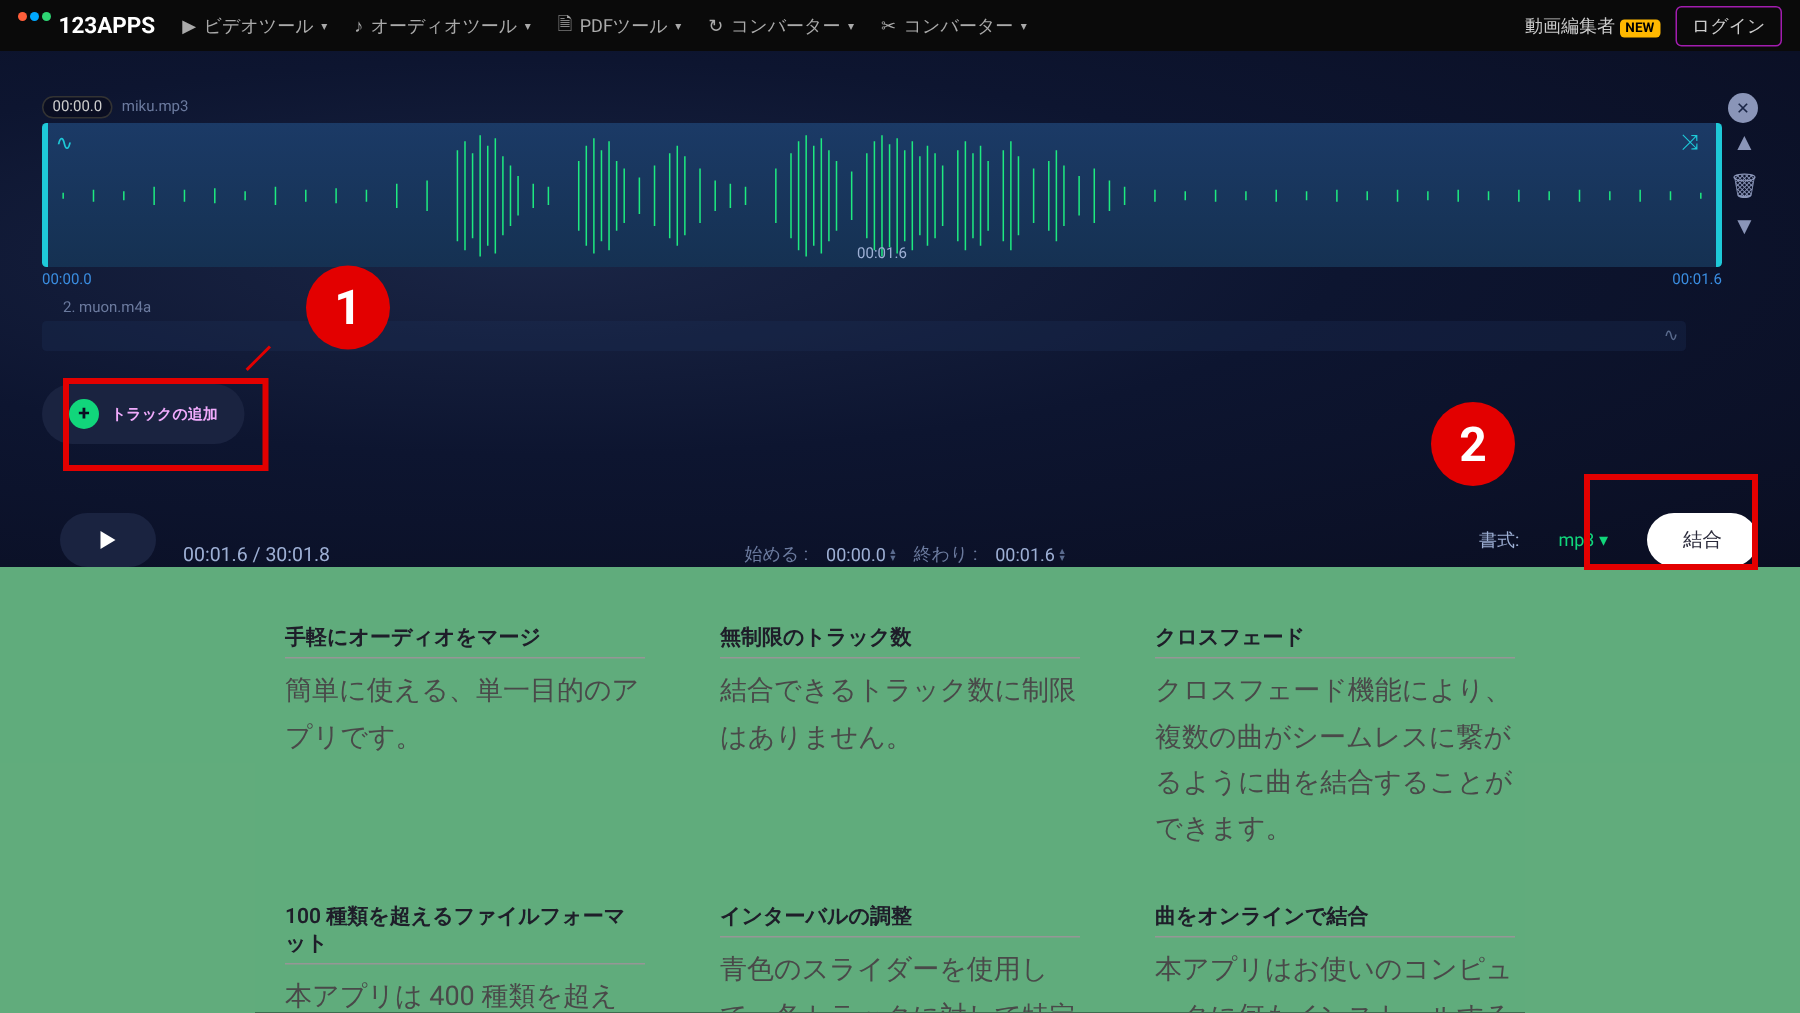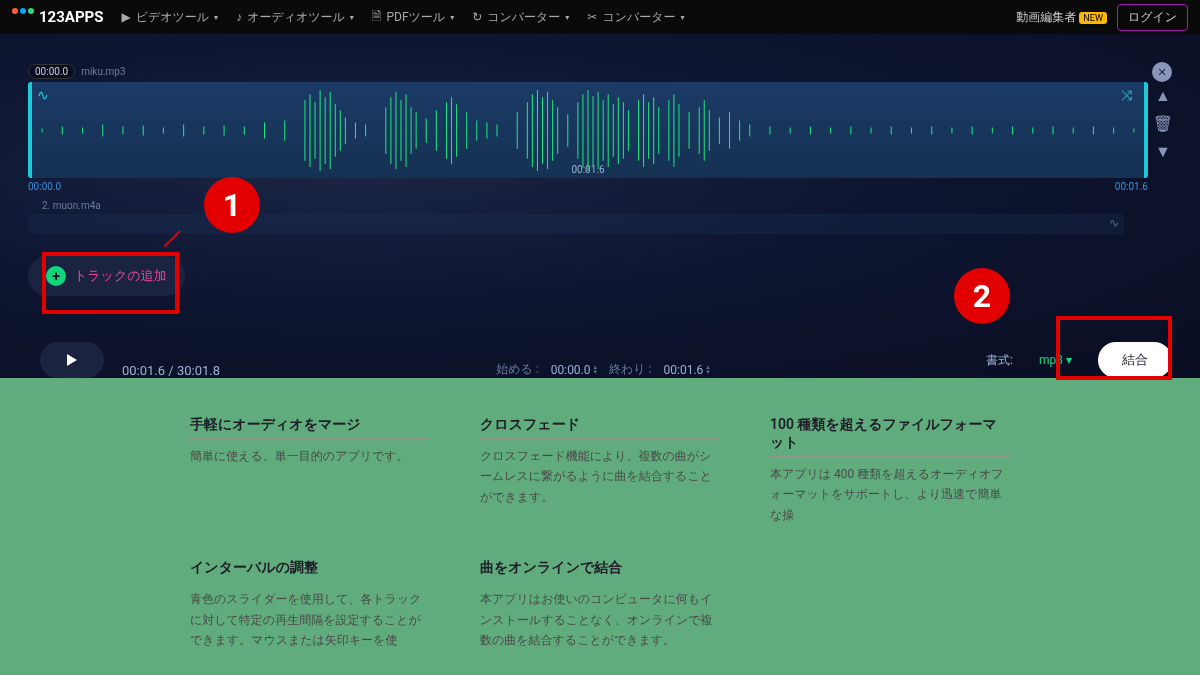--- a/index.html
+++ b/index.html
@@ -4,21 +4,21 @@
 <style>
 *{margin:0;padding:0;box-sizing:border-box;font-family:-apple-system,BlinkMacSystemFont,"Segoe UI",Roboto,sans-serif}
 body{width:1200px;height:675px;background:#0a0a0a;overflow:hidden;position:relative}
 .topbar{height:34px;background:#0a0a0a;display:flex;align-items:center;padding:0 12px;gap:18px}
 .logo{display:flex;align-items:flex-start;gap:2px;font-weight:700;font-size:15px;color:#fff}
 .logo-dots{display:inline-flex;gap:2px;margin-right:3px}
 .dot{width:6px;height:6px;border-radius:50%}
 .d1{background:#ff5e3a}.d2{background:#00a8ff}.d3{background:#2ed573}
 .nav-item{display:flex;align-items:center;gap:5px;color:#aaa;font-size:12px;cursor:pointer}
 .top-right{margin-left:auto;display:flex;align-items:center;gap:10px}
-.badge-new{background:#ffb800;color:#000;font-size:9px;padding:1px 4px;border-radius:3px;font-weight:400}
+.badge-new{background:#ffb800;color:#000;font-size:9px;padding:1px 4px;border-radius:3px;font-weight:700}
 .login-btn{border:1px solid #a21caf;color:#ccc;background:transparent;padding:4px 10px;font-size:12px;border-radius:4px;cursor:pointer}
 .editor{position:relative;background:radial-gradient(ellipse at 30% 40%,#1a2545 0%,#0d1530 45%,#0a0e22 100%);padding:30px 28px 0;height:344px}
 .close-x{position:absolute;top:28px;right:28px;width:20px;height:20px;background:#8a95b8;border-radius:50%;display:flex;align-items:center;justify-content:center;color:#1a2545;font-size:11px;cursor:pointer}
 .track-label{display:flex;align-items:center;gap:6px;font-size:10px;color:#6b7a9e;margin-bottom:3px}
 .time-badge{background:#0a0e22;color:#ccc;border:1px solid #333;border-radius:8px;padding:1px 6px;font-size:10px}
 .track-zone{display:flex;gap:6px;align-items:flex-start}
 .track-wrap{flex:1}
 .wave-box{position:relative;height:96px;background:linear-gradient(180deg,#1b3a66 0%,#153152 100%);border-radius:3px;border-left:4px solid #1ec9d8;border-right:4px solid #1ec9d8}
 .wave-svg{position:absolute;inset:0}
 .fade-icon{position:absolute;width:18px;height:14px;color:#1ec9d8;font-size:14px}
@@ -27,39 +27,39 @@
 .wave-time{position:absolute;bottom:3px;left:50%;transform:translateX(-50%);font-size:10px;color:#9eb0d5}
 .ruler{display:flex;justify-content:space-between;font-size:10px;color:#3a8de0;margin-top:3px}
 .side-ctrl{display:flex;flex-direction:column;gap:10px;padding-top:4px}
 .side-btn{width:18px;height:18px;color:#8a95b8;cursor:pointer;display:flex;align-items:center;justify-content:center}
 .track2-label{font-size:10px;color:#6b7a9e;margin-top:8px;margin-bottom:3px;padding-left:14px}
 .track2-box{height:20px;background:rgba(30,50,90,.3);border-radius:3px;position:relative;margin-right:24px}
 .track2-box .fade-r2{position:absolute;right:5px;top:2px;color:#5a6b8e;font-size:12px}
 .add-track-zone{margin-top:22px}
 .add-track-btn{display:inline-flex;align-items:center;gap:8px;background:#1a2340;padding:10px 18px;border-radius:22px;cursor:pointer}
 .plus-circle{width:20px;height:20px;border-radius:50%;background:#11d67b;display:flex;align-items:center;justify-content:center;color:#0a0e22;font-weight:700;font-size:14px}
-.add-track-btn span.lbl{color:#ec4899;font-size:13px;font-weight:400}
+.add-track-btn span.lbl{color:#f0abfc;font-size:10px;font-weight:700}
 .bottom-bar{position:absolute;bottom:0;left:12px;right:0;height:56px;display:flex;align-items:flex-end;padding:0 28px;gap:18px}
 .play-btn{width:64px;height:36px;background:#1a2340;border-radius:18px;display:flex;align-items:center;justify-content:center;cursor:pointer}
 .play-tri{width:0;height:0;border-left:10px solid #fff;border-top:6px solid transparent;border-bottom:6px solid transparent}
 .time-disp{color:#9eb0d5;font-size:13px}
 .center-ctrl{margin-left:auto;margin-right:auto;display:flex;align-items:center;gap:12px;font-size:12px}
 .ctrl-label{color:#6b7a9e}
 .ctrl-val{color:#9eb0d5;display:flex;align-items:center;gap:3px}
 .spin{display:inline-flex;flex-direction:column;line-height:5px;font-size:7px;color:#5a6b8e}
 .right-ctrl{display:flex;align-items:center;gap:26px}
 .fmt-label{color:#9eb0d5;font-size:12px}
 .fmt-val{color:#11d67b;font-size:12px;cursor:pointer}
 .merge-btn{background:#fff;color:#2a2a3a;border:none;padding:9px 24px;border-radius:18px;font-size:13px;font-weight:500;cursor:pointer}
 .info-section{background:#86efac;height:332px;padding:38px 0 0;position:relative}
 .info-overlay{position:absolute;inset:0;background:rgba(0,0,0,.28);pointer-events:none}
 .info-grid{max-width:820px;margin:0 auto;display:grid;grid-template-columns:repeat(3,1fr);gap:34px 50px}
 .info-item h3{font-size:14px;font-weight:600;color:#2a2a3a;margin-bottom:10px;position:relative}
 .info-item h3::after{content:"";position:absolute;left:0;bottom:-5px;width:100%;height:1px;background:#d0d0d0}
-.info-item p{font-size:12px;color:#666;line-height:1.7;margin-top:12px}
+.info-item p{font-size:18px;color:#666;line-height:1.7;margin-top:12px}
 .marker{position:absolute;z-index:50}
 .marker-circle{width:56px;height:56px;border-radius:50%;background:#e30000;display:flex;align-items:center;justify-content:center;color:#fff;font-size:32px;font-weight:700}
 .marker-box{position:absolute;border:4px solid #e30000}
 .marker-line{position:absolute;width:2px;background:#e30000}
 </style>
 </head>
 <body>
 
 <div class="topbar">
   <div class="logo">
@@ -249,20 +249,24 @@
   </div>
 </div>
 
 <div class="info-section">
   <div class="info-grid">
     <div class="info-item">
         <h3>手軽にオーディオをマージ</h3>
         <p>簡単に使える、単一目的のアプリです。</p>
       </div>
     <div class="info-item">
+        <h3>無制限のトラック数</h3>
+        <p>結合できるトラック数に制限はありません。</p>
+      </div>
+    <div class="info-item">
         <h3>クロスフェード</h3>
         <p>クロスフェード機能により、複数の曲がシームレスに繋がるように曲を結合することができます。</p>
       </div>
     <div class="info-item">
         <h3>100 種類を超えるファイルフォーマット</h3>
         <p>本アプリは 400 種類を超えるオーディオフォーマットをサポートし、より迅速で簡単な操</p>
       </div>
     <div class="info-item">
         <h3>インターバルの調整</h3>
         <p>青色のスライダーを使用して、各トラックに対して特定の再生間隔を設定することができます。マウスまたは矢印キーを使</p>

